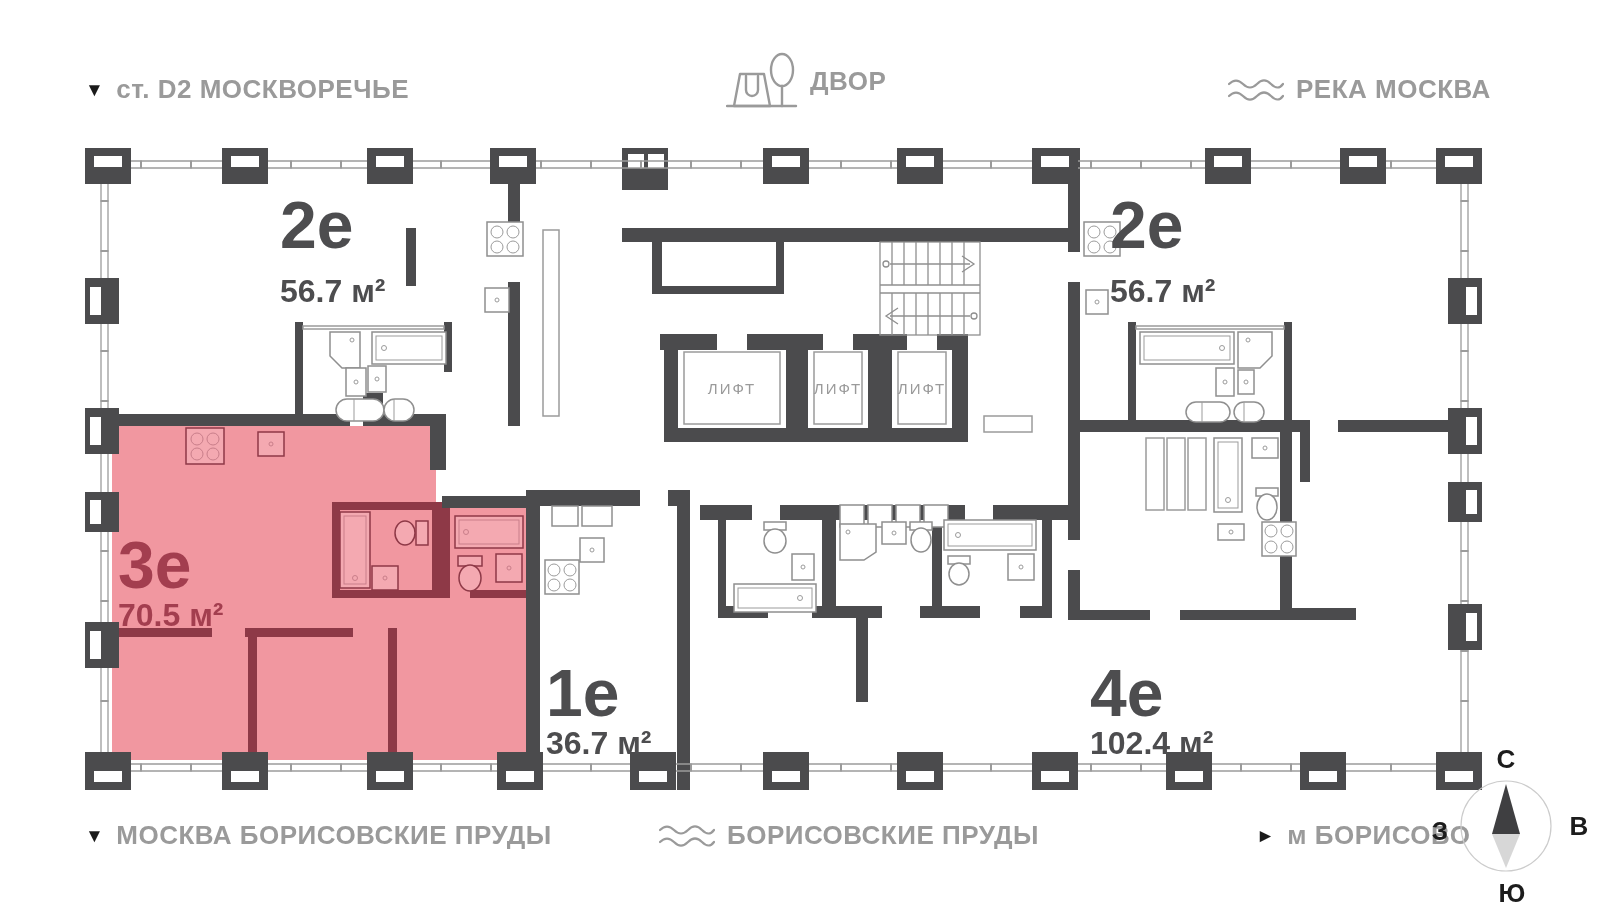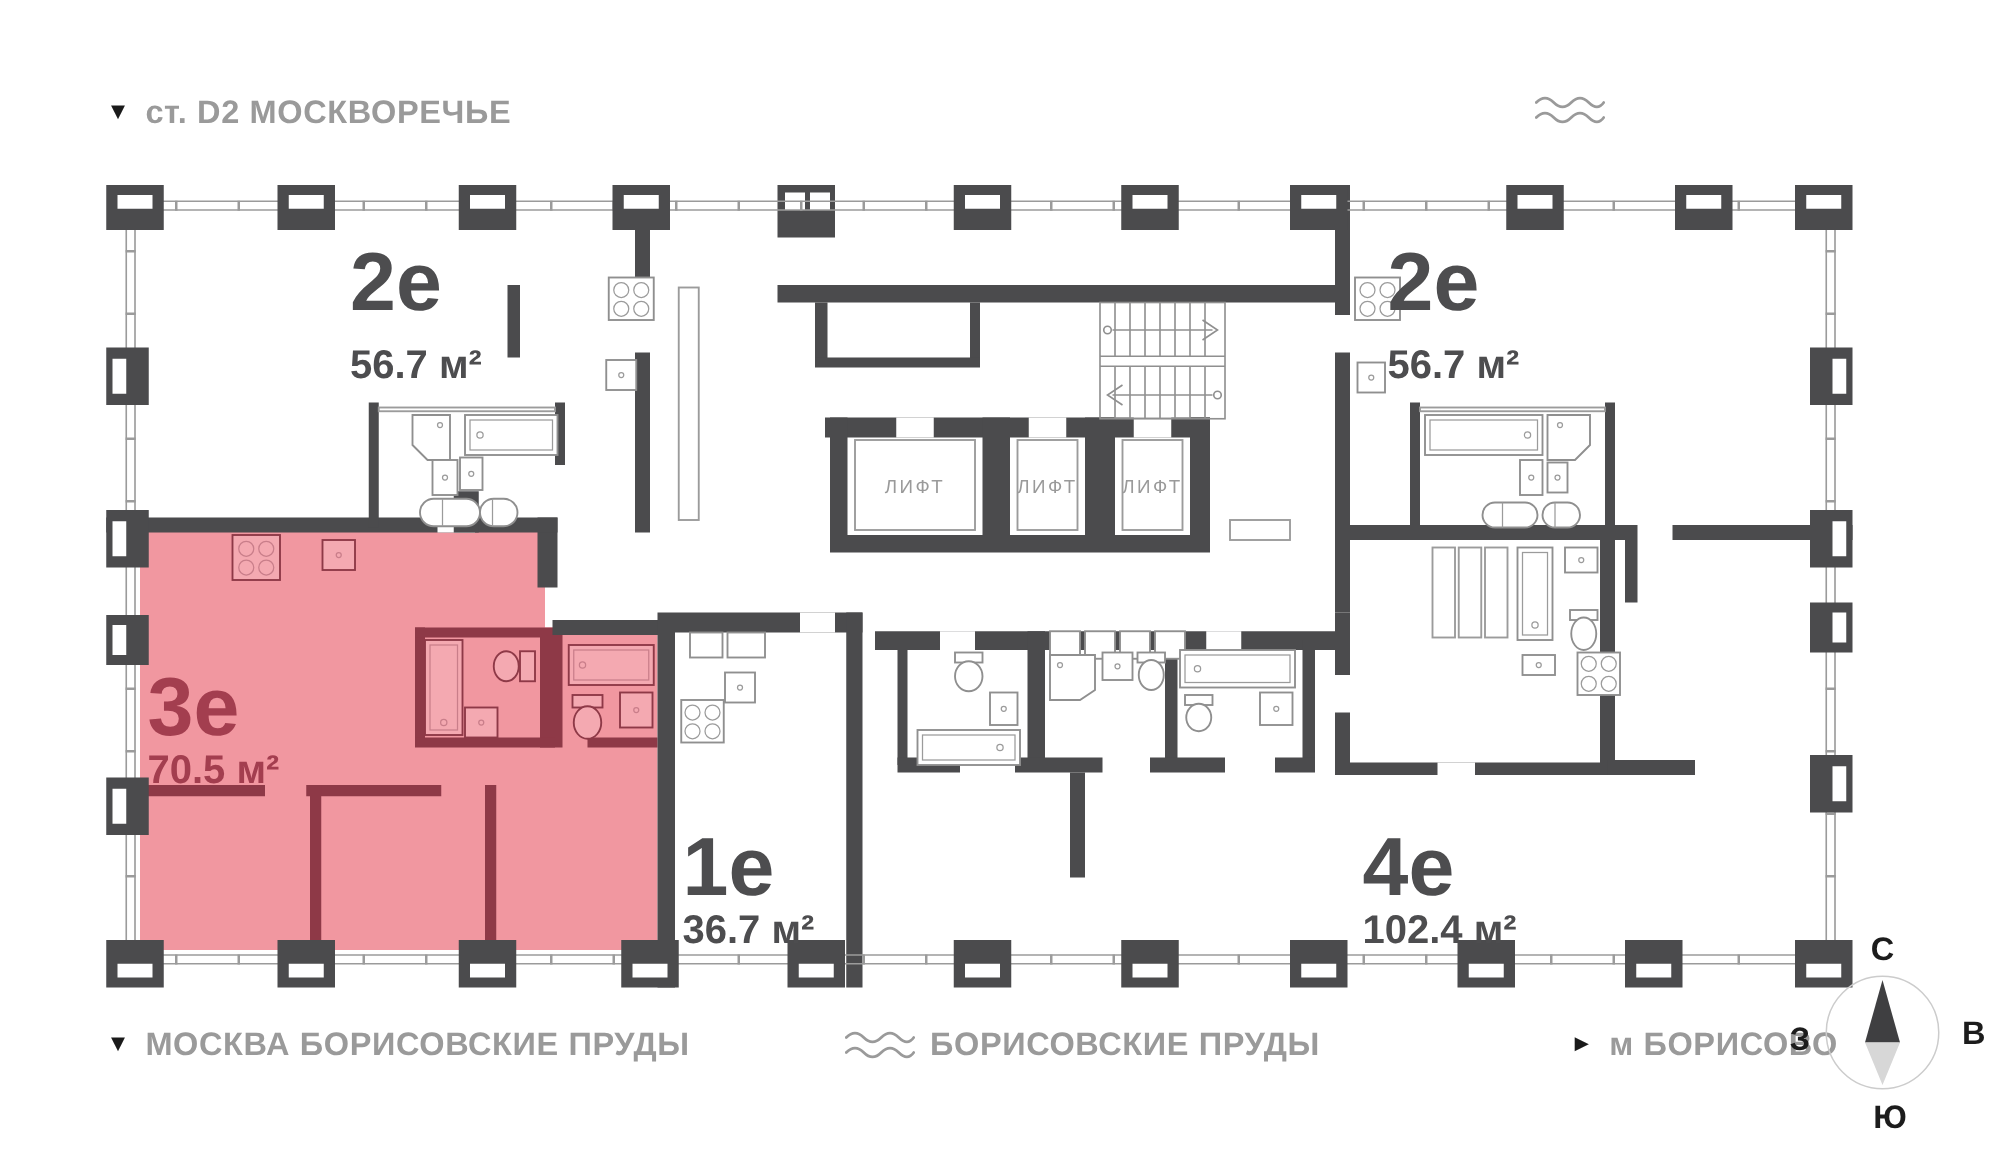--- a/index.html
+++ b/index.html
@@ -466,36 +466,49 @@
       <text class="aarea" x="1090" y="754">102.4 м²</text>
     </g>
   </svg>
 
   
   <div class="landmark" style="left:85px;top:74px;">
     <span class="tri">▼</span>
     <span>ст. D2 МОСКВОРЕЧЬЕ</span>
   </div>
 
+  <div class="landmark" style="left:726px;top:52px;">
+    <svg width="72" height="58" viewBox="0 0 72 58">
+      <g fill="none" stroke="#9a9a9a" stroke-width="2.4" stroke-linejoin="round" stroke-linecap="round">
+        <line x1="1" y1="54" x2="70" y2="54"></line>
+        <path d="M8,54 L14,22 H38 L44,54 Z"></path>
+        <path d="M20,24 V38 a6,6 0 0 0 12,0 V24"></path>
+        <ellipse cx="56" cy="18" rx="11" ry="16"></ellipse>
+        <line x1="56" y1="34" x2="56" y2="54"></line>
+      </g>
+    </svg>
+    <span>ДВОР</span>
+  </div>
 
   <div class="landmark" style="left:1228px;top:74px;">
     <svg width="56" height="28" viewBox="0 0 56 28">
       <g fill="none" stroke="#9a9a9a" stroke-width="2.2" stroke-linecap="round">
         <path d="M1,8 q7,-7 14,0 t14,0 t14,0 t12,0"></path>
         <path d="M1,20 q7,-7 14,0 t14,0 t14,0 t12,0"></path>
       </g>
     </svg>
+    <span>РЕКА МОСКВА</span>
   </div>
 
   <div class="landmark" style="left:85px;top:820px;">
     <span class="tri">▼</span>
     <span>МОСКВА БОРИСОВСКИЕ ПРУДЫ</span>
   </div>
 
-  <div class="landmark" style="left:676px;top:820px;align-items:center;">
+  <div class="landmark" style="left:659px;top:820px;align-items:center;">
     <svg width="56" height="28" viewBox="0 0 56 28">
       <g fill="none" stroke="#9a9a9a" stroke-width="2.2" stroke-linecap="round">
         <path d="M1,8 q7,-7 14,0 t14,0 t14,0 t12,0"></path>
         <path d="M1,20 q7,-7 14,0 t14,0 t14,0 t12,0"></path>
       </g>
     </svg>
     <span>БОРИСОВСКИЕ ПРУДЫ</span>
   </div>
 
   <div class="landmark" style="left:1256px;top:820px;">

